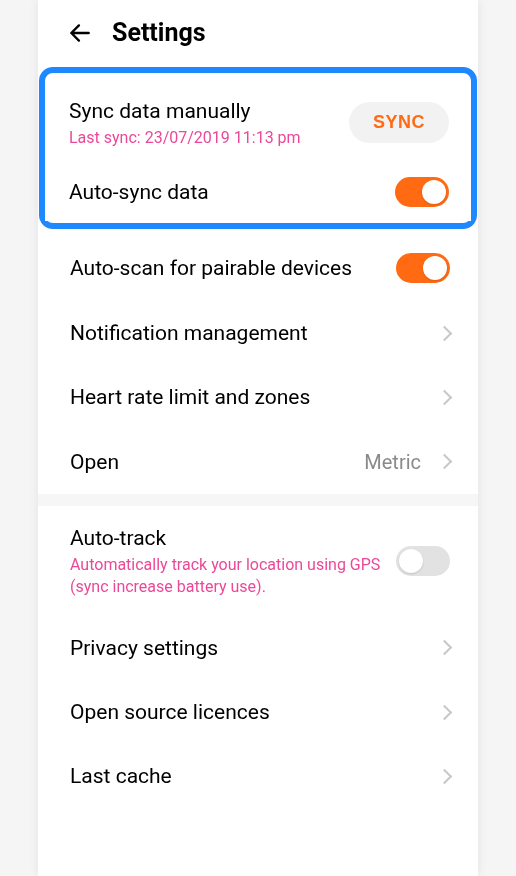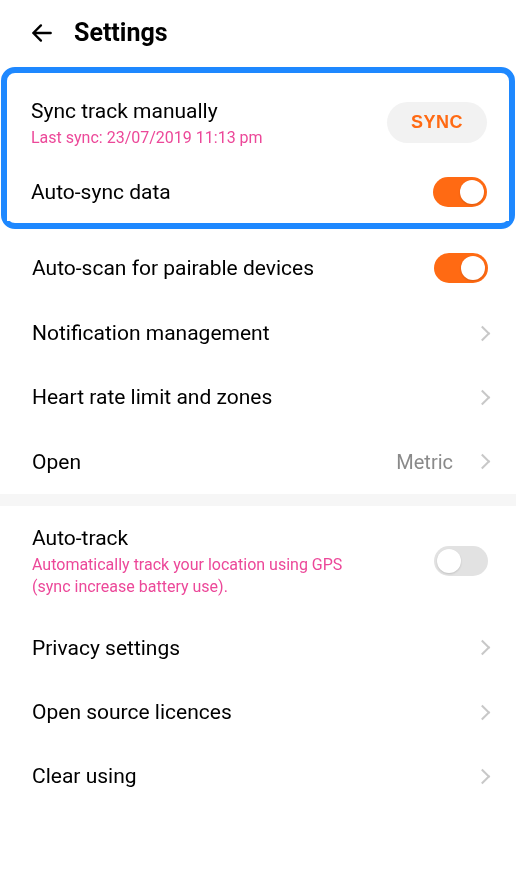--- a/index.html
+++ b/index.html
@@ -7,21 +7,21 @@
       margin: 0;
       padding: 0;
     }
     body {
       font-family: -apple-system, BlinkMacSystemFont, "Segoe UI", Roboto, Helvetica, Arial, sans-serif;
       background: #f5f5f5;
       display: flex;
       justify-content: center;
     }
     .screen {
-      width: 516px;
+      width: 440px;
       height: 876px;
       background: #fff;
       position: relative;
       box-shadow: 0 0 10px rgba(0,0,0,0.08);
     }
     .header {
       display: flex;
       align-items: center;
       padding: 18px 20px 14px 28px;
       gap: 18px;
@@ -124,21 +124,21 @@
       flex: none;
       margin-left: 12px;
     }
     .value {
       font-size: 20px;
       color: #8a8a8a;
     }
     .right-group {
       display: flex;
       align-items: center;
-      gap: 12px;
+      gap: 6px;
     }
     .section-gap {
       height: 12px;
       background: #f6f6f6;
     }
     .auto-track .row-sub {
       max-width: 320px;
     }
   </style>
 </head>
@@ -151,21 +151,21 @@
       <svg width="26" height="26" viewBox="0 0 24 24" fill="none">
         <path d="M20 12H4M4 12L11 5M4 12L11 19" stroke="#000" stroke-width="2.2" stroke-linecap="round" stroke-linejoin="round"></path>
       </svg>
     </div>
     <div class="title">Settings</div>
   </div>
 
   <div class="highlight-box">
     <div class="row">
       <div class="row-text">
-        <div class="row-title thin">Sync track manually</div>
+        <div class="row-title thin">Sync data manually</div>
         <div class="row-sub">Last sync: 23/07/2019 11:13 pm</div>
       </div>
       <button class="sync-btn">SYNC</button>
     </div>
     <div class="row">
       <div class="row-text">
         <div class="row-title thin">Auto-sync data</div>
       </div>
       <div class="toggle on">
         <div class="knob"></div>
@@ -227,18 +227,18 @@
 
   <div class="row">
     <div class="row-text">
       <div class="row-title thin">Open source licences</div>
     </div>
     <div class="chevron"></div>
   </div>
 
   <div class="row">
     <div class="row-text">
-      <div class="row-title thin">Clear using</div>
+      <div class="row-title thin">Last cache</div>
     </div>
     <div class="chevron"></div>
   </div>
 
 </div>
 
 </body></html>

